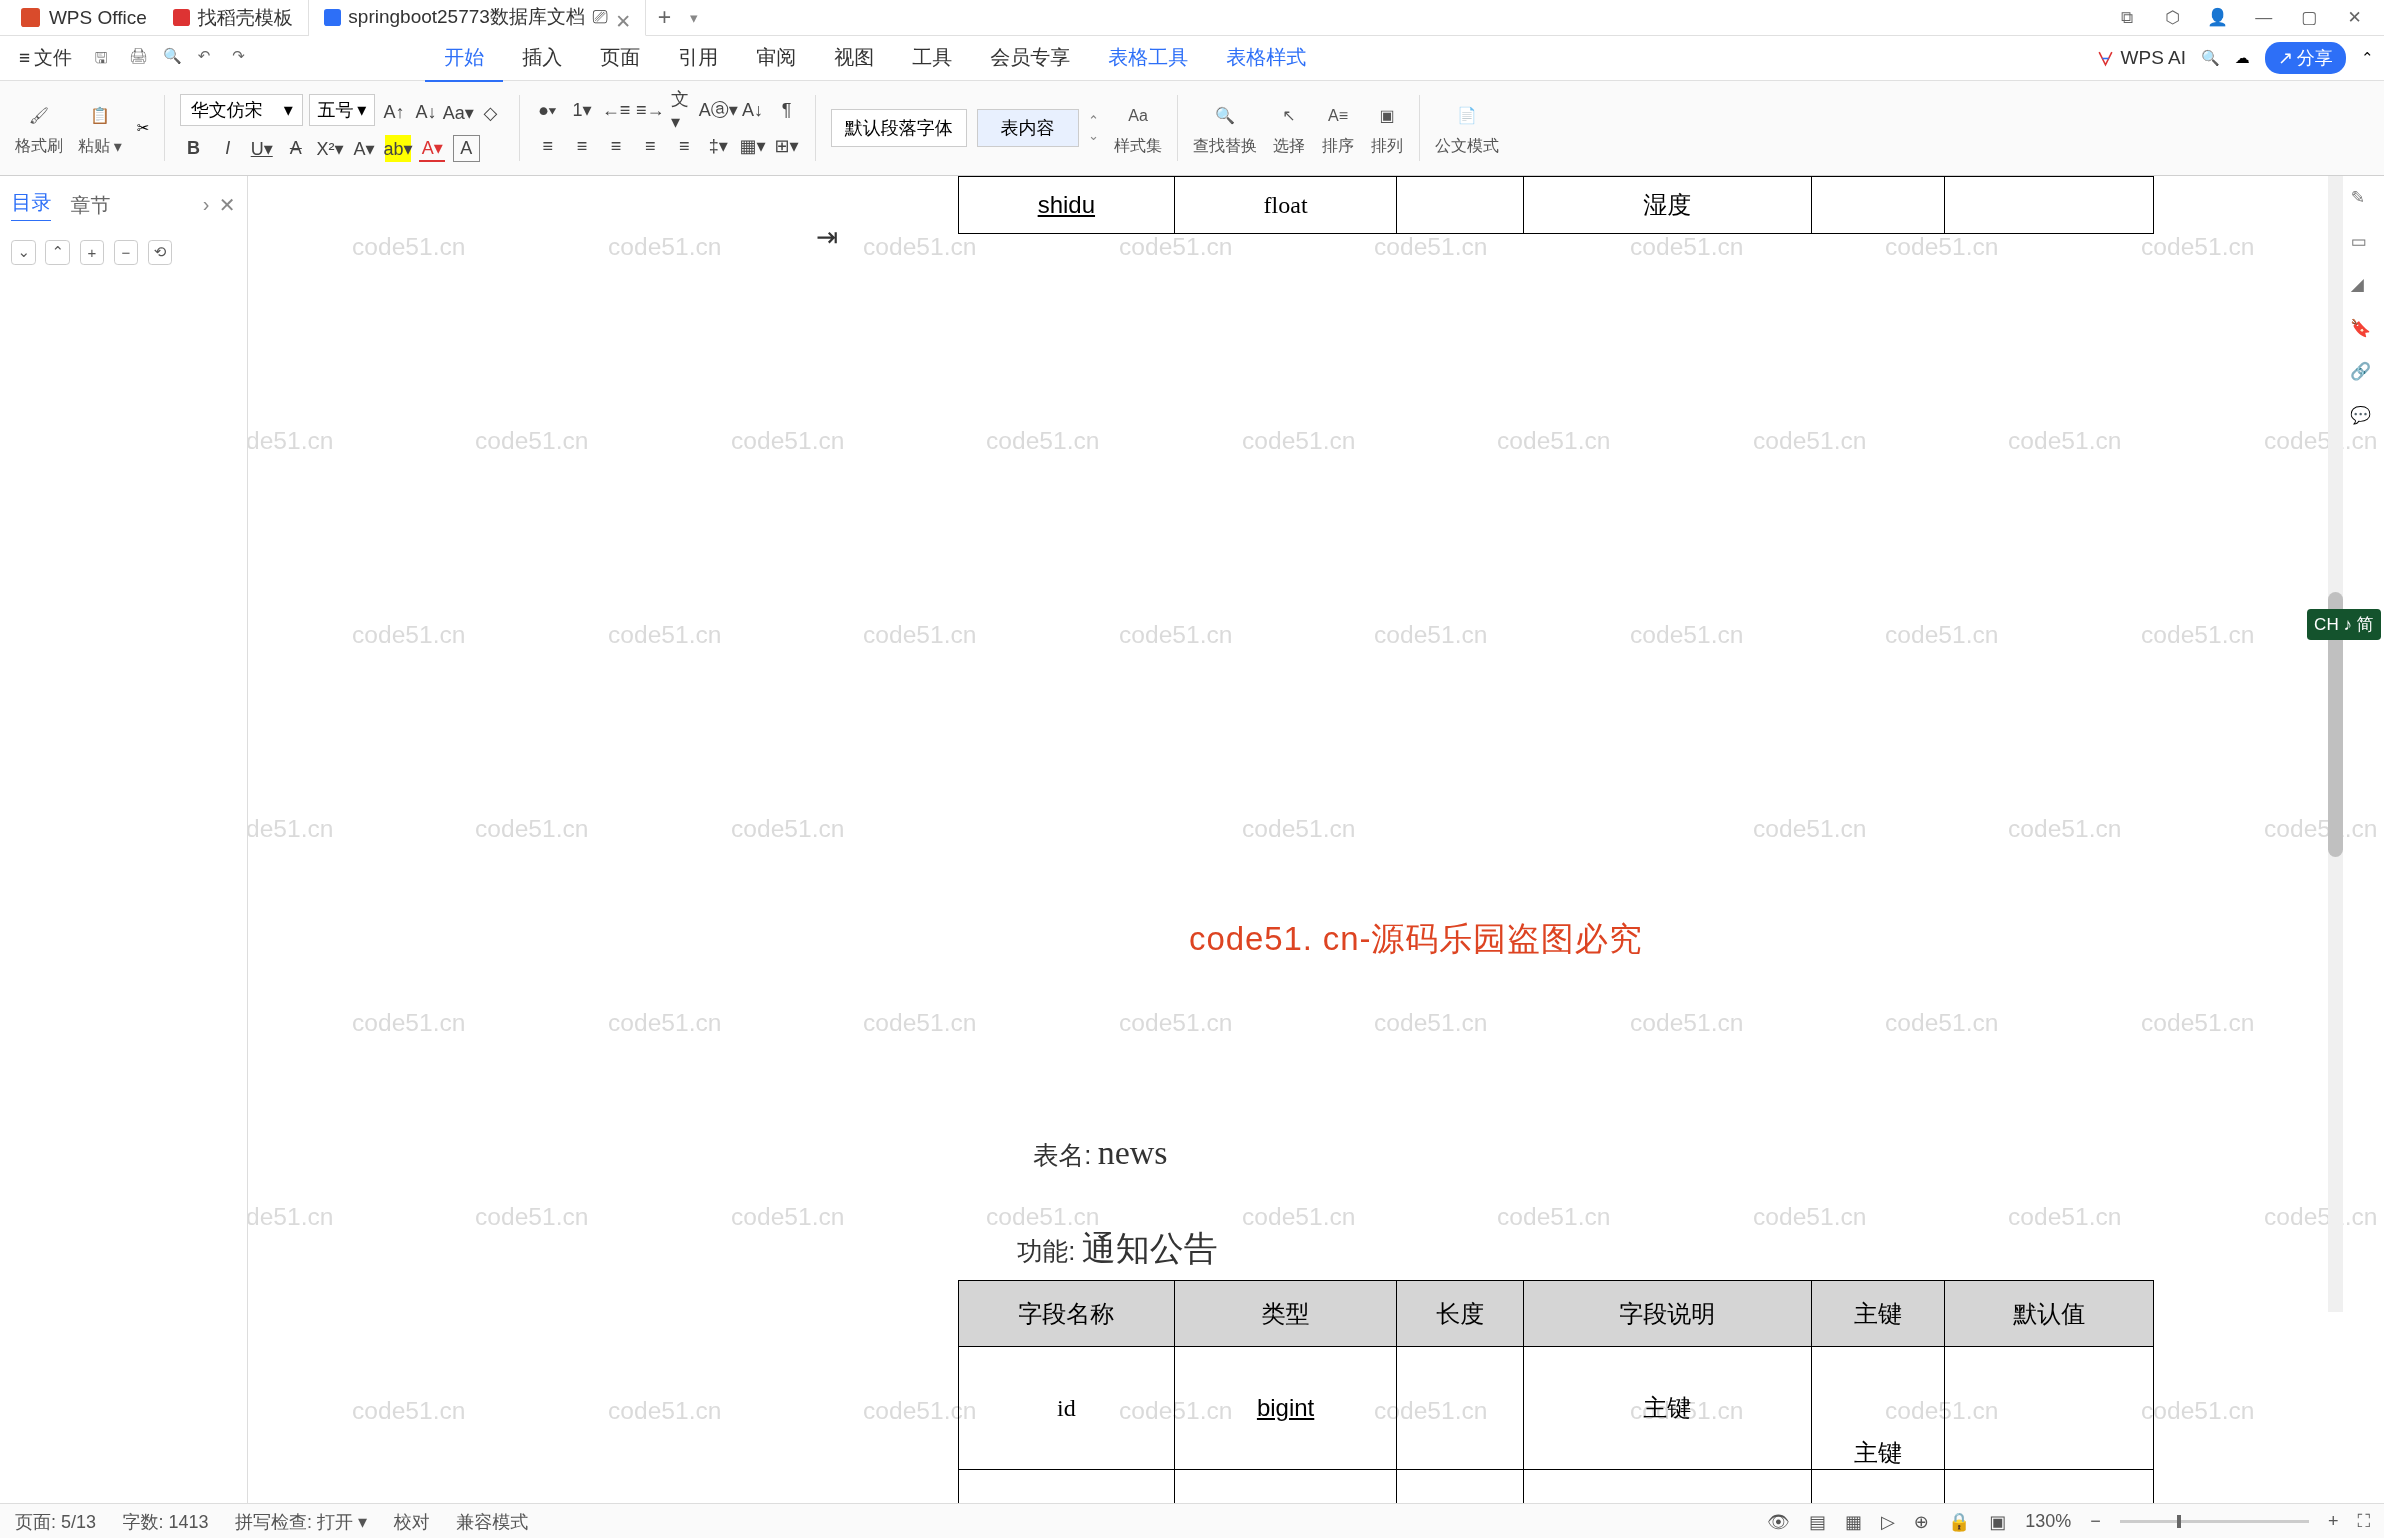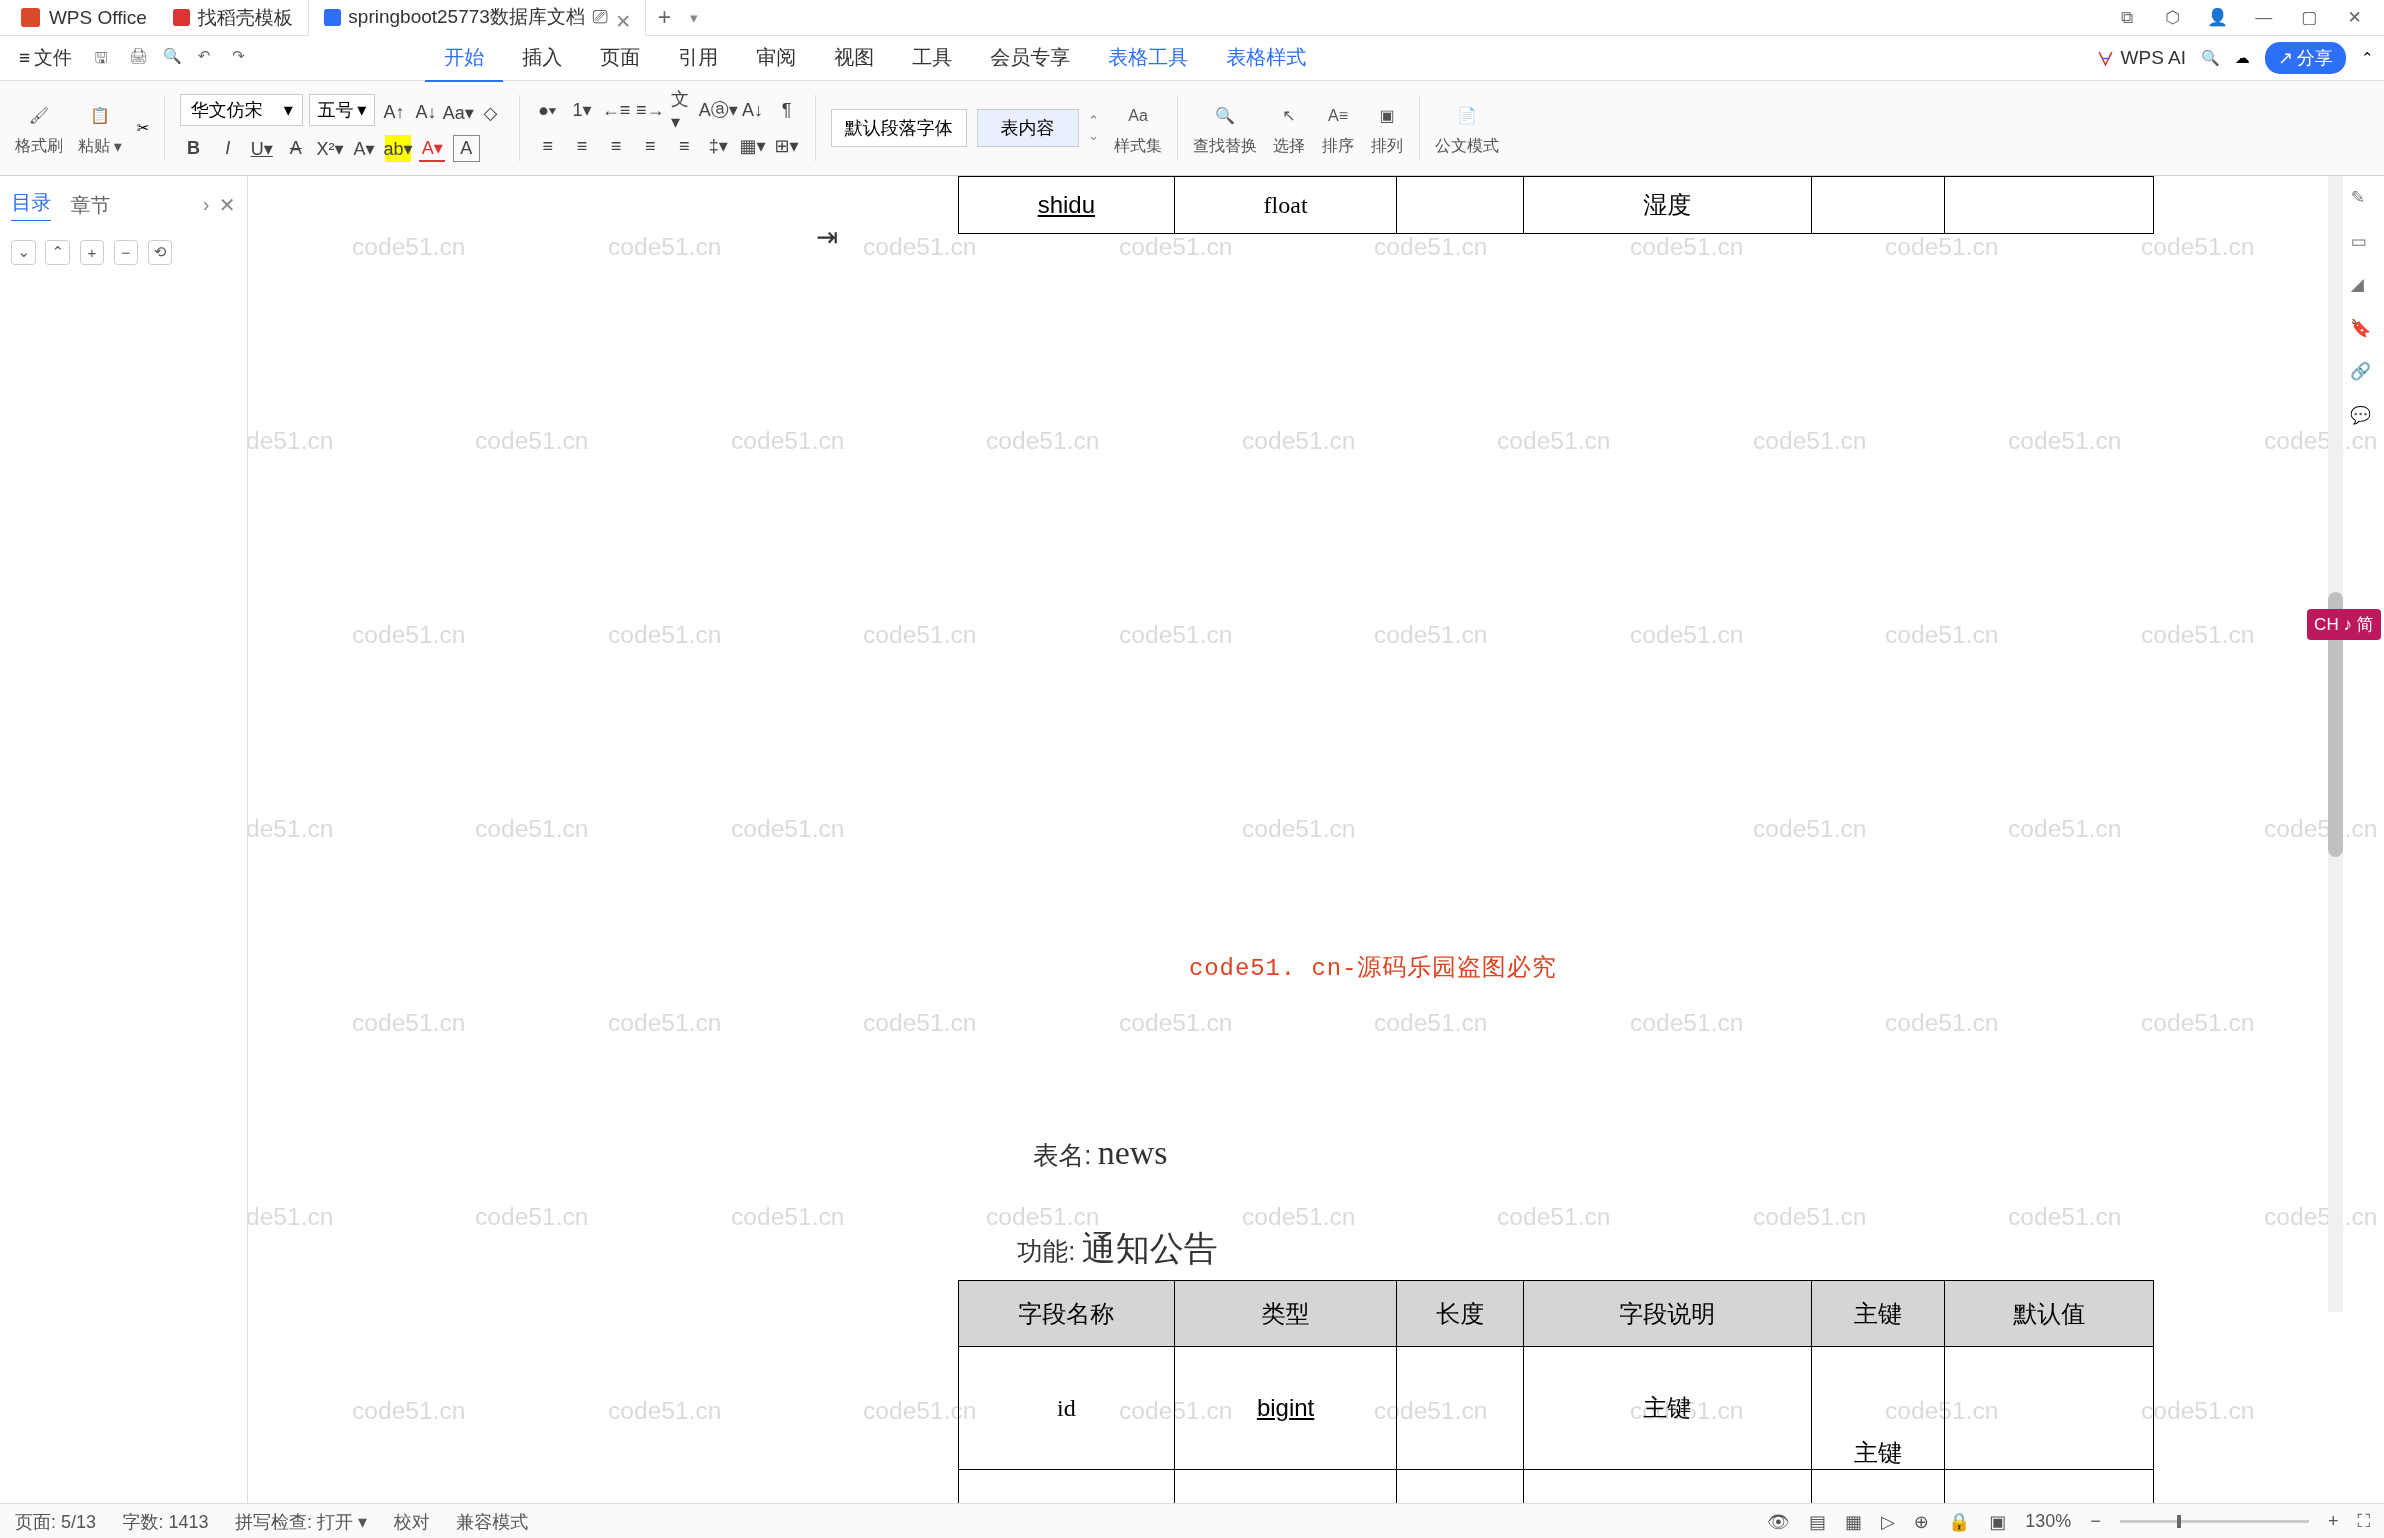--- a/index.html
+++ b/index.html
@@ -55,39 +55,39 @@
 .t1{left:710px;top:0;width:1196px}
 .t1 td{height:85px}
 .t1 .c1{width:213px}
 .t1 .c2{width:220px}
 .t1 .c3{width:125px}
 .t1 .c4{width:284px}
 .t1 .c5{width:132px}
 .t1 .c6{width:206px}
 .t1 tr:first-child td{height:57px}
 .t1 tr.double td{height:146px}
-.red-text{position:absolute;left:941px;top:775px;font-size:24px;color:#d42;font-family:Liberation Mono, monospace;letter-spacing:0.9px}
+.red-text{position:absolute;left:941px;top:741px;font-size:33px;color:#d42;font-family:Liberation Sans, sans-serif;letter-spacing:0.9px}
 .tbl-label{position:absolute;font-size:25.6px;color:#333;font-family:"SimSun",serif}
 .lbl1{left:785px;top:958px}
 .lbl2{left:769px;top:1050px}
 .big-eng{font-size:34px;font-family:"Times New Roman",serif;vertical-align:baseline}
 .big-cn{font-size:34px;font-family:"SimSun",serif}
 .t2{left:710px;top:1104px;width:1196px}
 .t2 th{height:66px;background:#d5d5d5;font-weight:normal}
 .t2 td{height:123px}
 .t2 .c1{width:213px}
 .t2 .c2{width:220px}
 .t2 .c3{width:125px}
 .t2 .c4{width:284px}
 .t2 .c5{width:132px}
 .t2 .c6{width:206px}
 .underline{text-decoration:underline}
 .rightbar{position:absolute;right:0;top:176px;width:42px;height:1136px;display:flex;flex-direction:column;align-items:center;gap:17px;padding-top:11.4px}
 .rightbar span{width:26.5px;height:26.5px;color:#777;font-size:17px}
-.ime-badge{position:absolute;right:3.8px;top:609px;background:#be185d;color:#fff;font-size:17px;padding:3.8px 7.6px;border-radius:3.8px}
+.ime-badge{position:absolute;right:3.8px;top:609px;background:#14532d;color:#fff;font-size:17px;padding:3.8px 7.6px;border-radius:3.8px}
 .statusbar{position:absolute;bottom:0;left:0;right:0;height:36px;border-top:0.9px solid #ddd;display:flex;align-items:center;padding:0 15px;font-size:18px;color:#555;gap:26.5px;background:#fafafa}
 .status-right{margin-left:auto;display:flex;align-items:center;gap:19px}
 .zoom-slider{width:189px;height:3.8px;background:#ccc;position:relative}
 .zoom-thumb{position:absolute;left:57px;top:-4.7px;width:3.8px;height:13.2px;background:#666}
 .scrollbar-v{position:absolute;right:42px;top:176px;width:15px;height:1136px;background:#f0f0f0}
 .scroll-thumb-v{position:absolute;top:416px;width:100%;height:265px;background:#c0c0c0;border-radius:7.6px}
 svg{width:100%;height:100%}
 </style>
 </head>
 <body>

